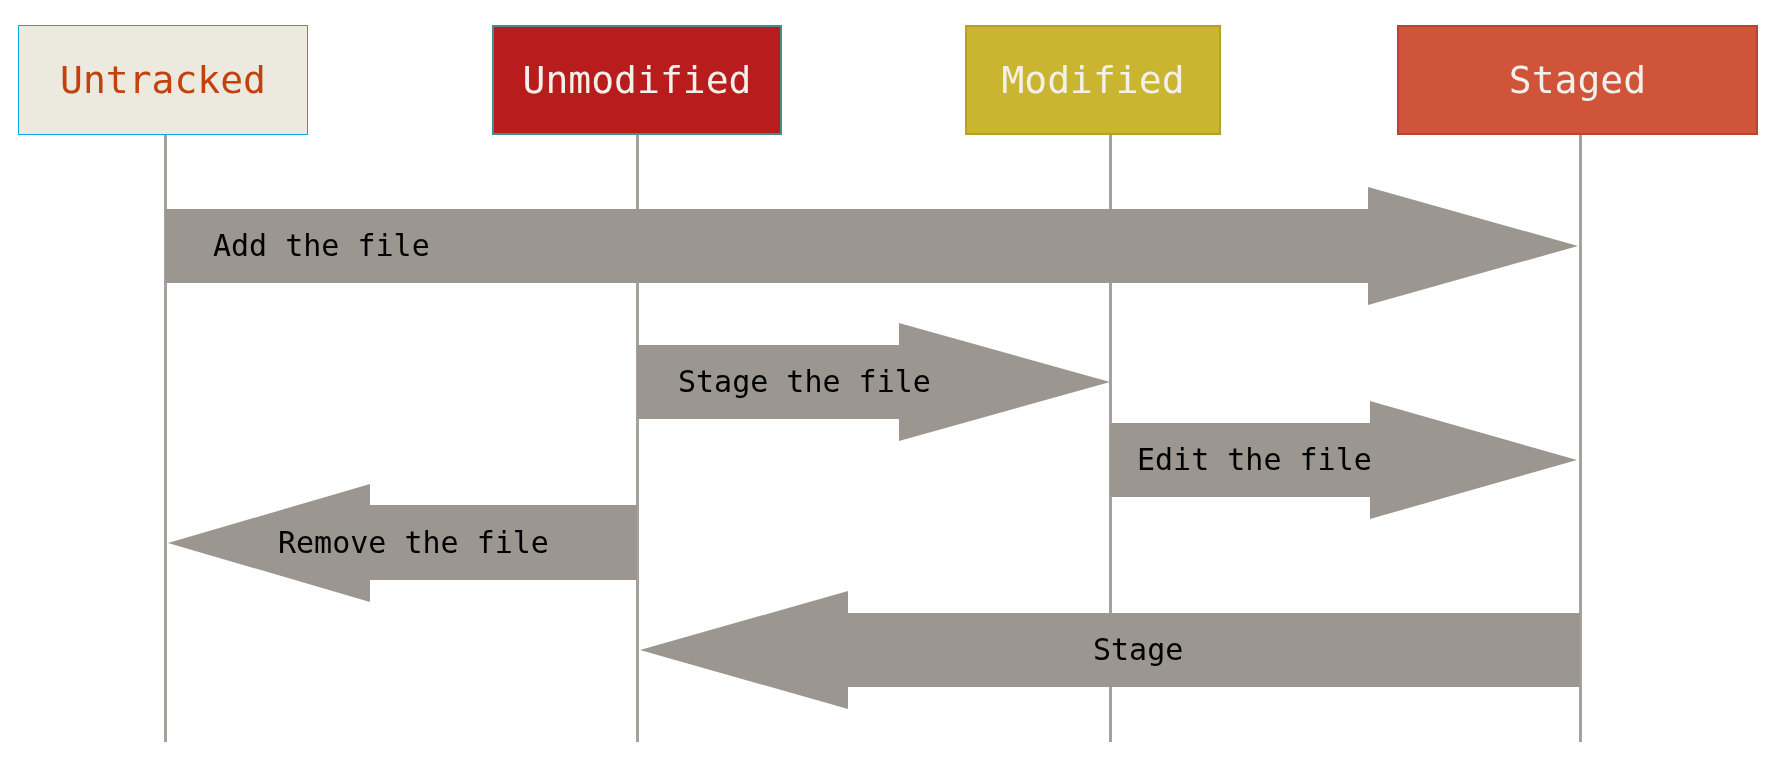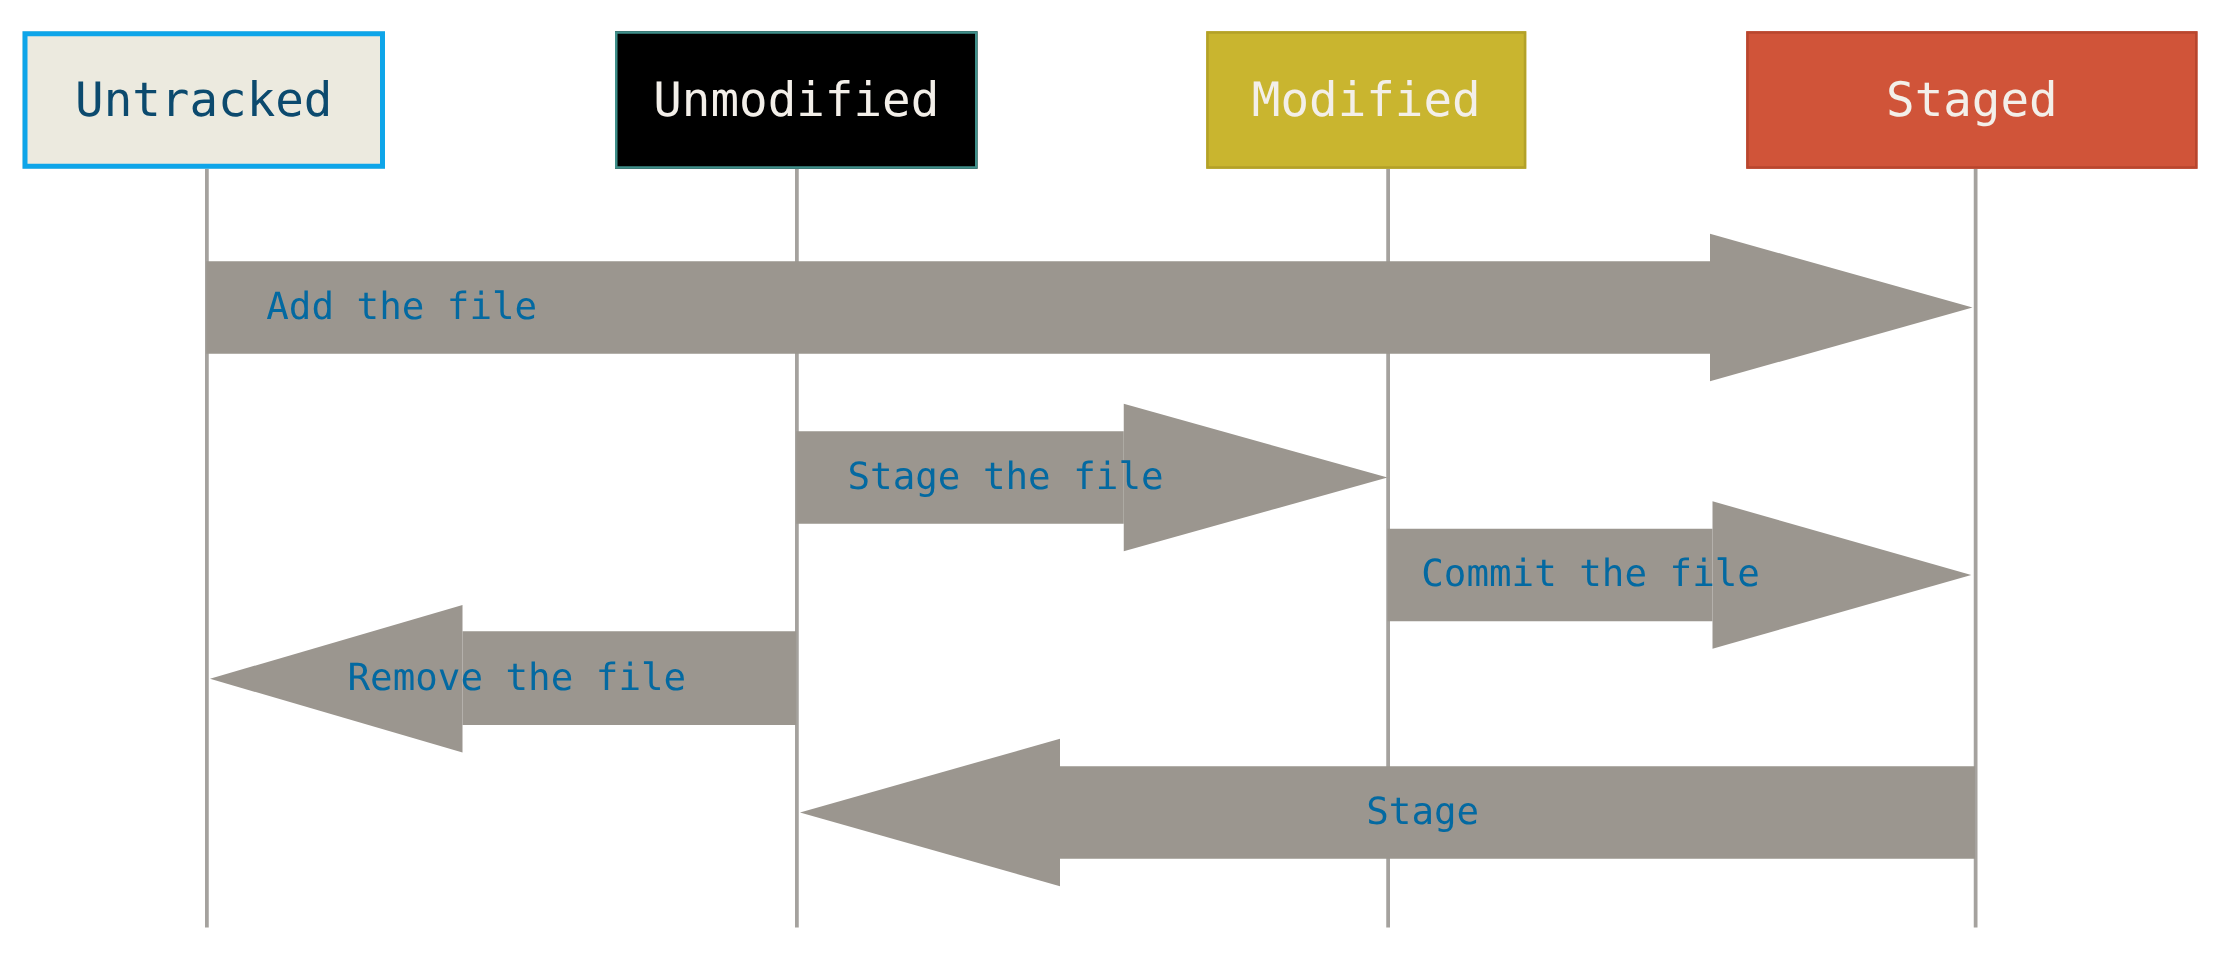--- a/index.html
+++ b/index.html
@@ -35,26 +35,26 @@
     display: flex;
     align-items: center;
     justify-content: center;
     font-size: 38px;
     box-sizing: border-box;
     white-space: nowrap;
   }
   .state-box.untracked {
     left: 18px; width: 290px;
     background: #eceadf;
-    border: 4px solid #0ea5e9;
-    color: #0c4a6e;
+    border: 1px solid #0ea5e9;
+    color: #c2410c;
   }
   .state-box.unmodified {
     left: 492px; width: 290px;
-    background: #000000;
+    background: #b91c1c;
     border: 2px solid #3f8f8a;
     color: #f3efe9;
     text-align: center;
   }
   .state-box.modified {
     left: 965px; width: 256px;
     background: #c9b52f;
     border: 2px solid #b3a128;
     color: #f3efe9;
   }
@@ -75,21 +75,21 @@
     position: absolute;
     width: 0; height: 0;
     border-top: 59px solid transparent;
     border-bottom: 59px solid transparent;
     z-index: 2;
   }
   .arrow-head.right { border-left-style: solid; border-left-color: #9b968f; }
   .arrow-head.left  { border-right-style: solid; border-right-color: #9b968f; }
   .arrow-label {
     position: absolute;
-    color: #0369a1;
+    color: #000000;
     font-size: 30px;
     white-space: nowrap;
     z-index: 4;
   }
 
   
   .add .arrow-body  { left: 165px; top: 209px; width: 1203px; height: 74px; }
   .add .arrow-head  { left: 1368px; top: 187px; border-left-width: 210px; }
   .add .arrow-label { left: 213px; top: 209px; line-height: 74px; }
 
@@ -144,21 +144,21 @@
 
   <div class="arrow edit">
     <div class="arrow-body"></div>
     <div class="arrow-head right"></div>
     <div class="arrow-label">Stage the file</div>
   </div>
 
   <div class="arrow stage">
     <div class="arrow-body"></div>
     <div class="arrow-head right"></div>
-    <div class="arrow-label">Commit the file</div>
+    <div class="arrow-label">Edit the file</div>
   </div>
 
   <div class="arrow remove">
     <div class="arrow-body"></div>
     <div class="arrow-head left"></div>
     <div class="arrow-label">Remove the file</div>
   </div>
 
   <div class="arrow commit">
     <div class="arrow-body"></div>

